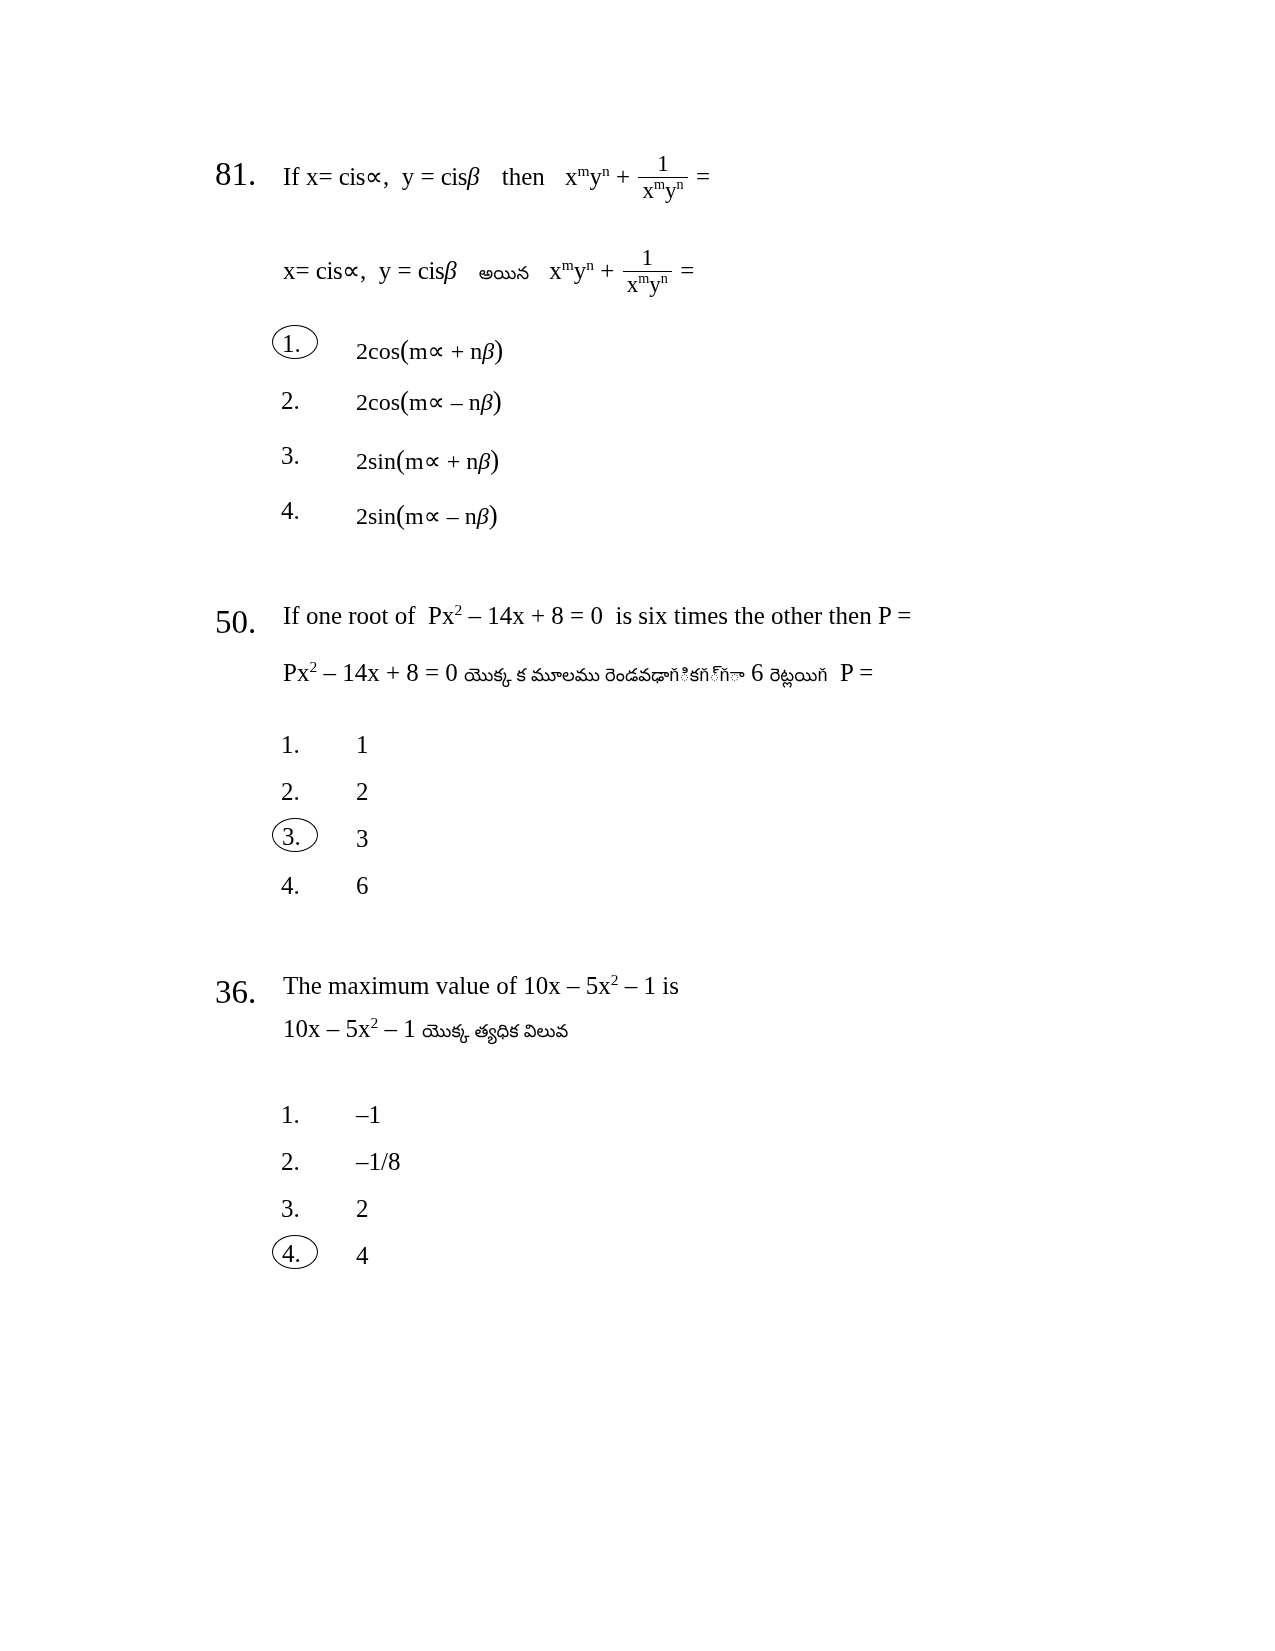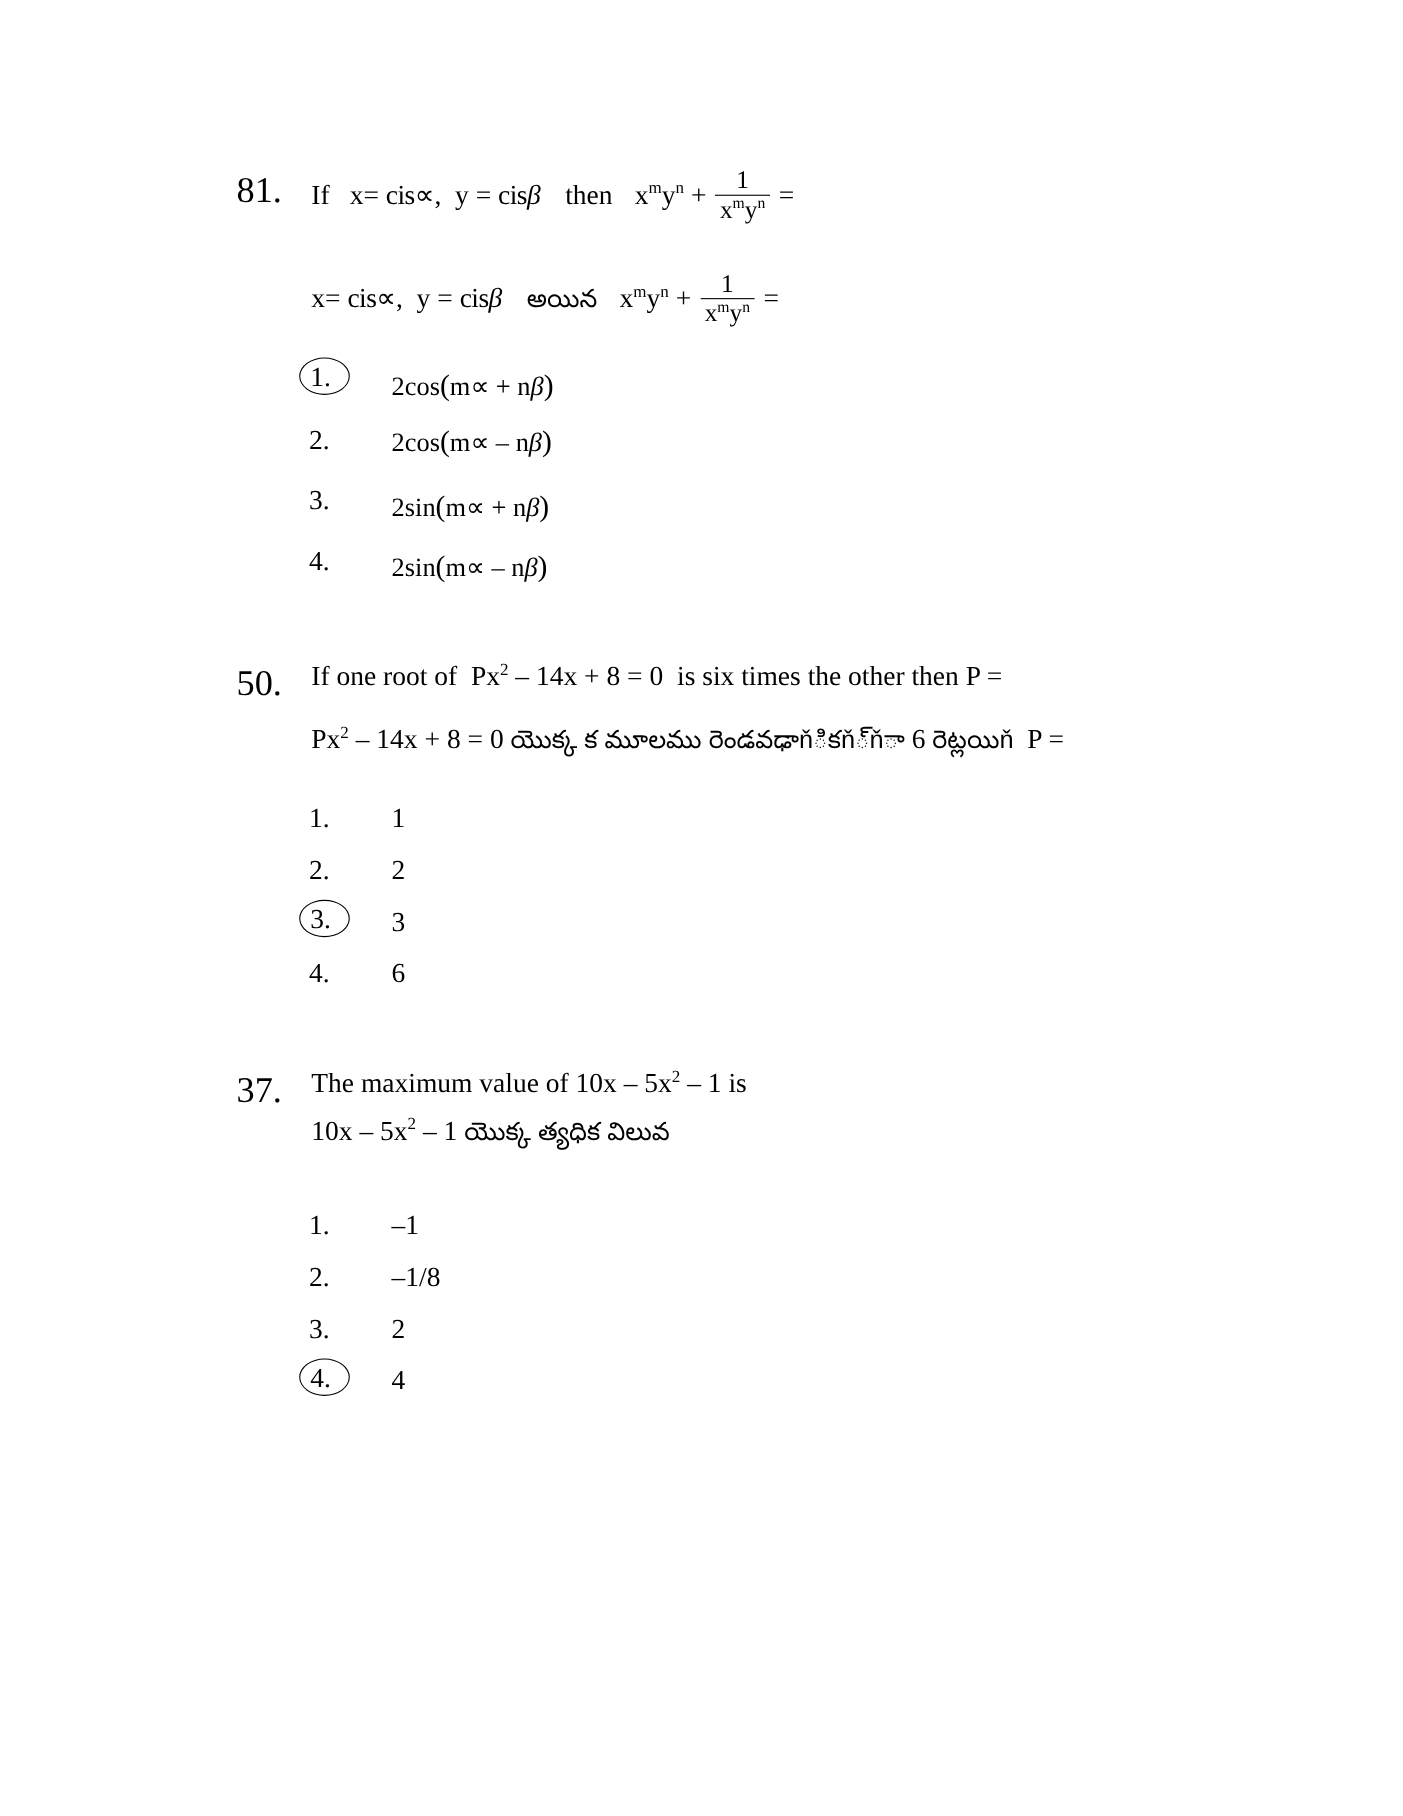--- a/index.html
+++ b/index.html
@@ -38,21 +38,21 @@
   .q-text {
     position: absolute;
     left: 283px;
     font-size: 25px;
     line-height: 1.15;
     white-space: nowrap;
   }
 
   .q-text-te {
     font-family: "Liberation Sans", sans-serif;
-    font-size: 23px;
+    font-size: 18px;
   }
 
   .options {
     position: absolute;
     left: 0;
     width: 1275px;
   }
   .option-row {
     position: absolute;
     left: 0;
@@ -123,21 +123,21 @@
 <body>
 
 <div class="page">
 
   <div class="question-block" style="top:148px;">
 
     <div class="q-num" style="top:10px;">81.</div>
 
     <div class="q-text" style="top:6px;">
       <span>If</span>
-      <span class="math" style="margin-left:12px;">
+      <span class="math" style="">
         x= <span class="cis">cis</span>∝,&nbsp; y = <span class="cis">cis</span><span class="it">β</span>
         <span style="margin-left:16px;">then</span>
         <span style="margin-left:14px;">x<sup class="s">m</sup>y<sup class="s">n</sup> +</span>
         <span class="frac">
           <span class="num">1</span>
           <span class="den">x<sup class="s">m</sup>y<sup class="s">n</sup></span>
         </span>
         =
       </span>
     </div>
@@ -228,21 +228,21 @@
       <div class="option-row" style="top:141px;">
         <div class="opt-num" style="top:0px;">4.</div>
         <div class="opt-val" style="top:0px;">6</div>
       </div>
 
     </div>
   </div>
 
   <div class="question-block" style="top:972px;">
 
-    <div class="q-num" style="top:4px;">37.</div>
+    <div class="q-num" style="top:4px;">36.</div>
 
     <div class="q-text" style="top:0px;">
       The maximum value of 10x – 5x<sup class="s">2</sup> – 1 is
     </div>
 
     <div class="q-text" style="top:43px;">
       <span class="math">10x – 5x<sup class="s">2</sup> – 1</span>
       <span class="q-text-te">యొక్క ஽త్యధిక విలువ</span>
     </div>
 

